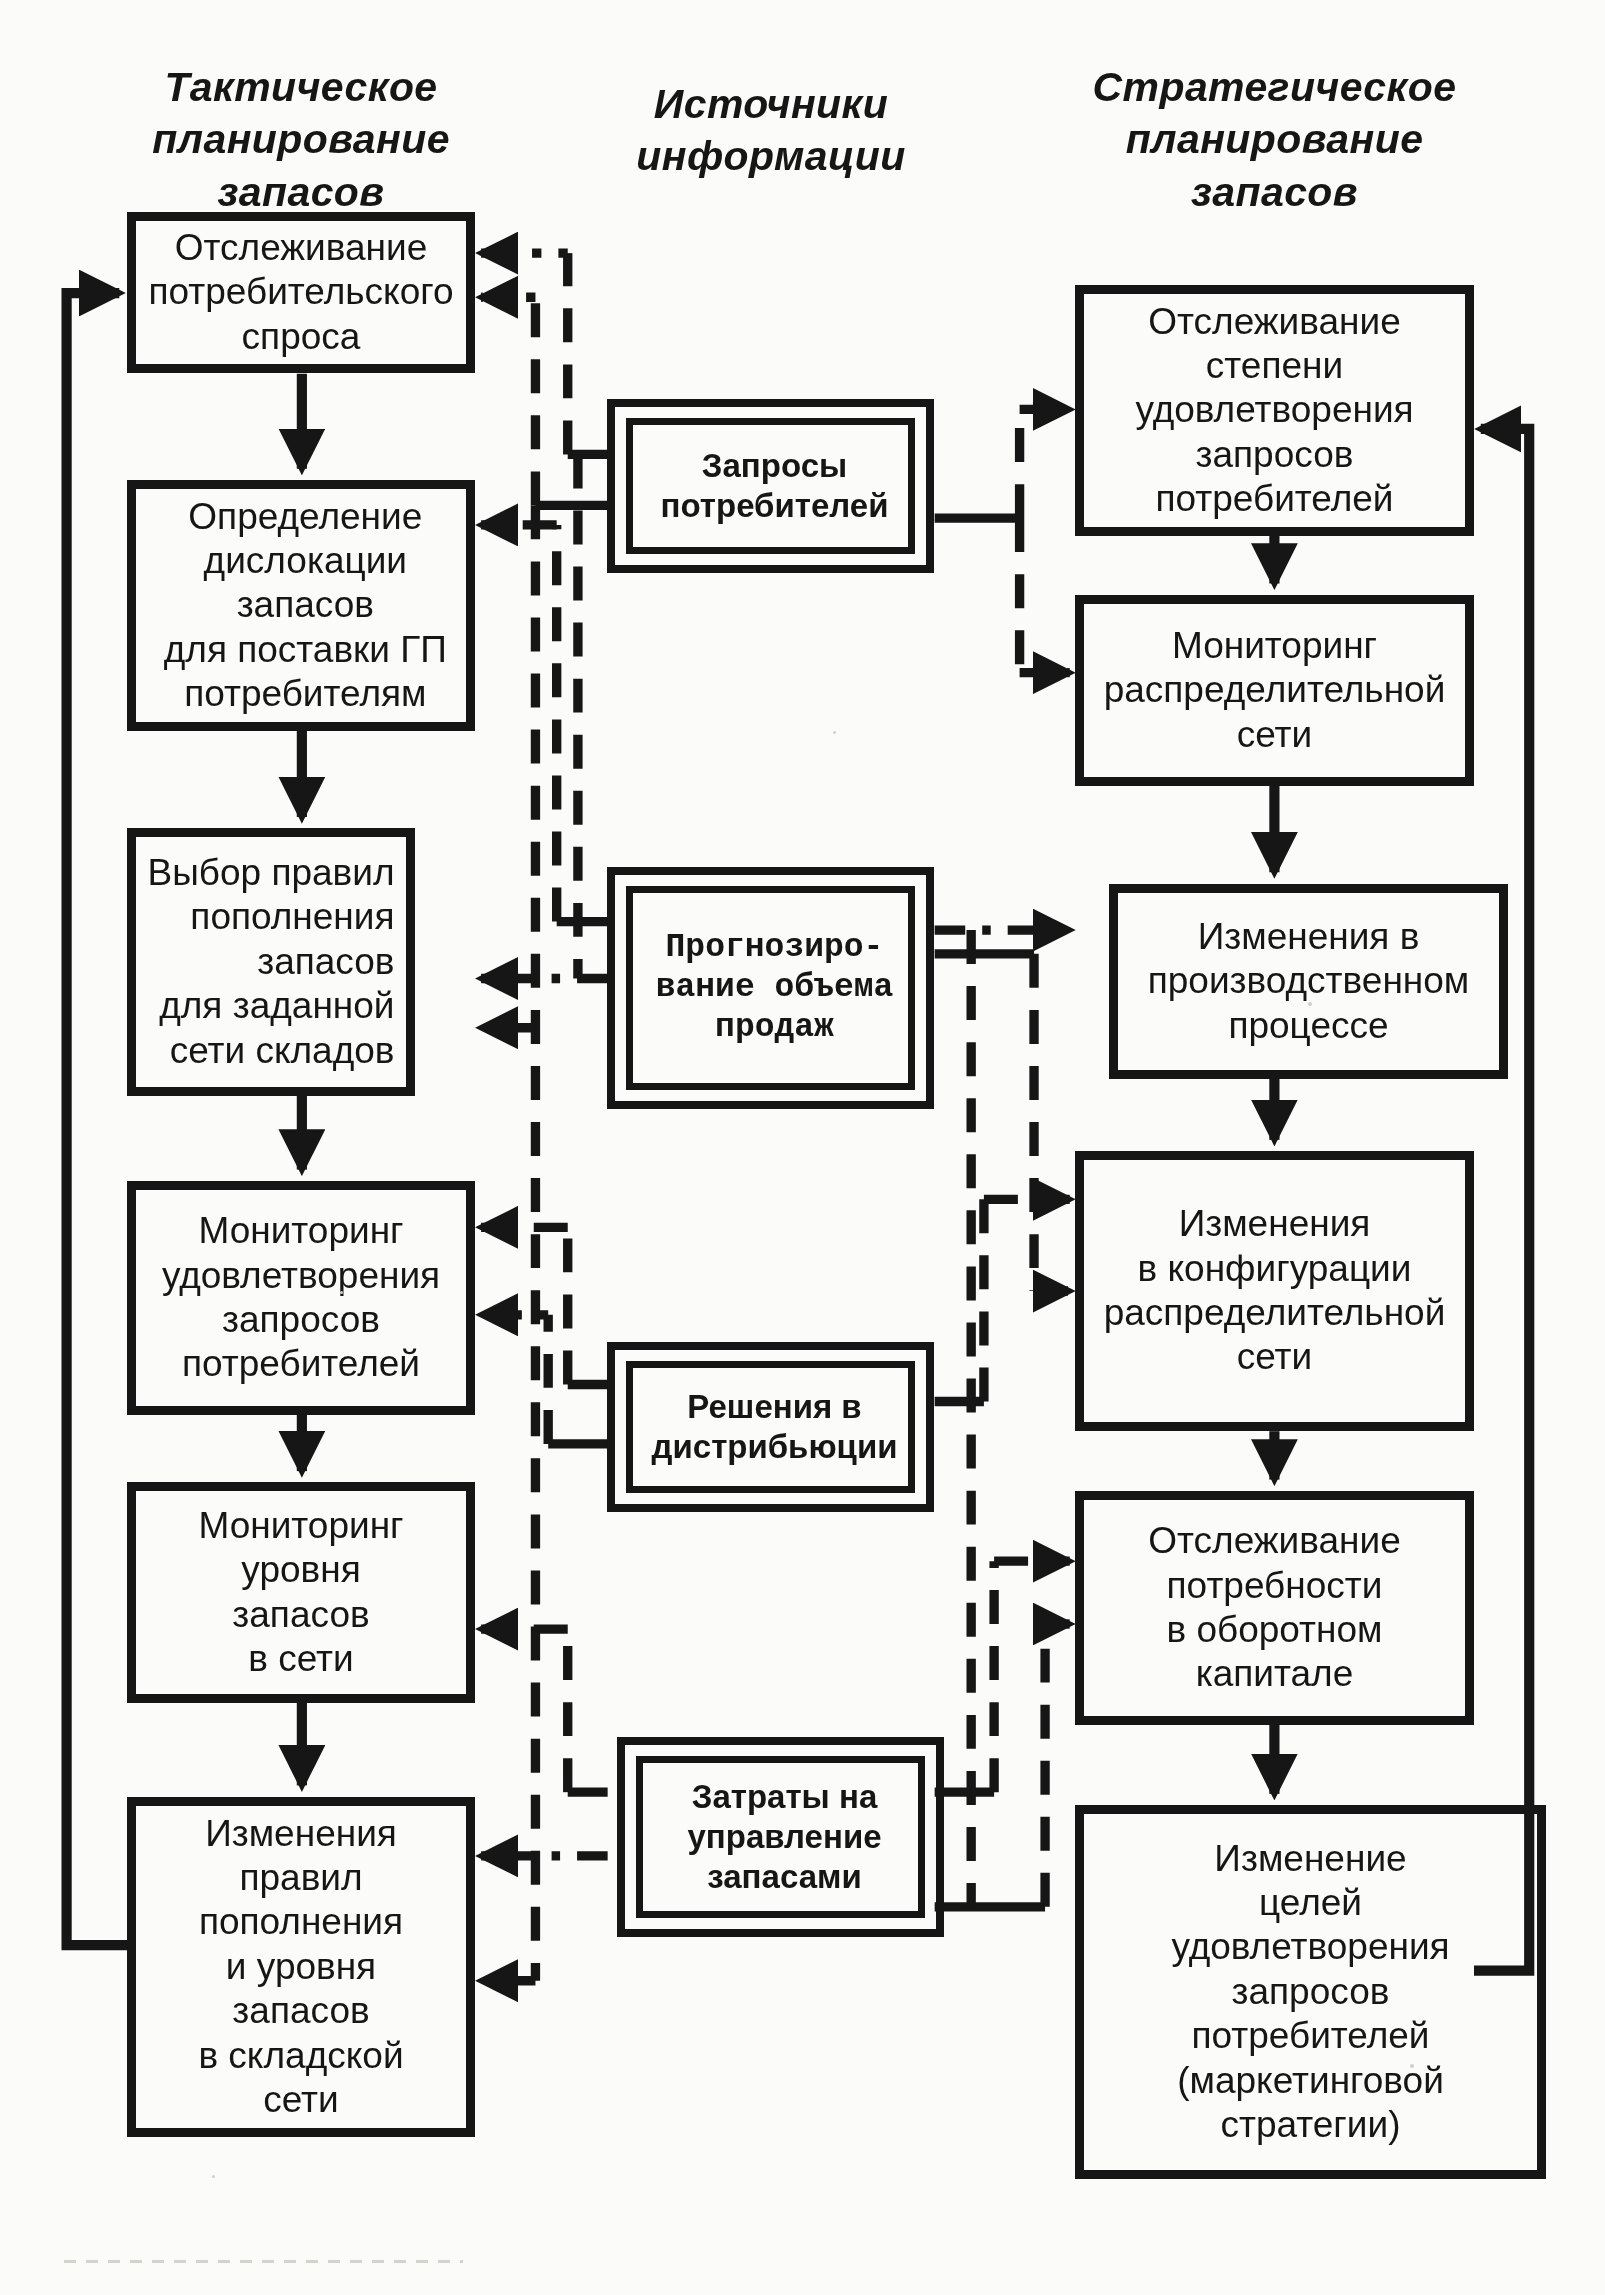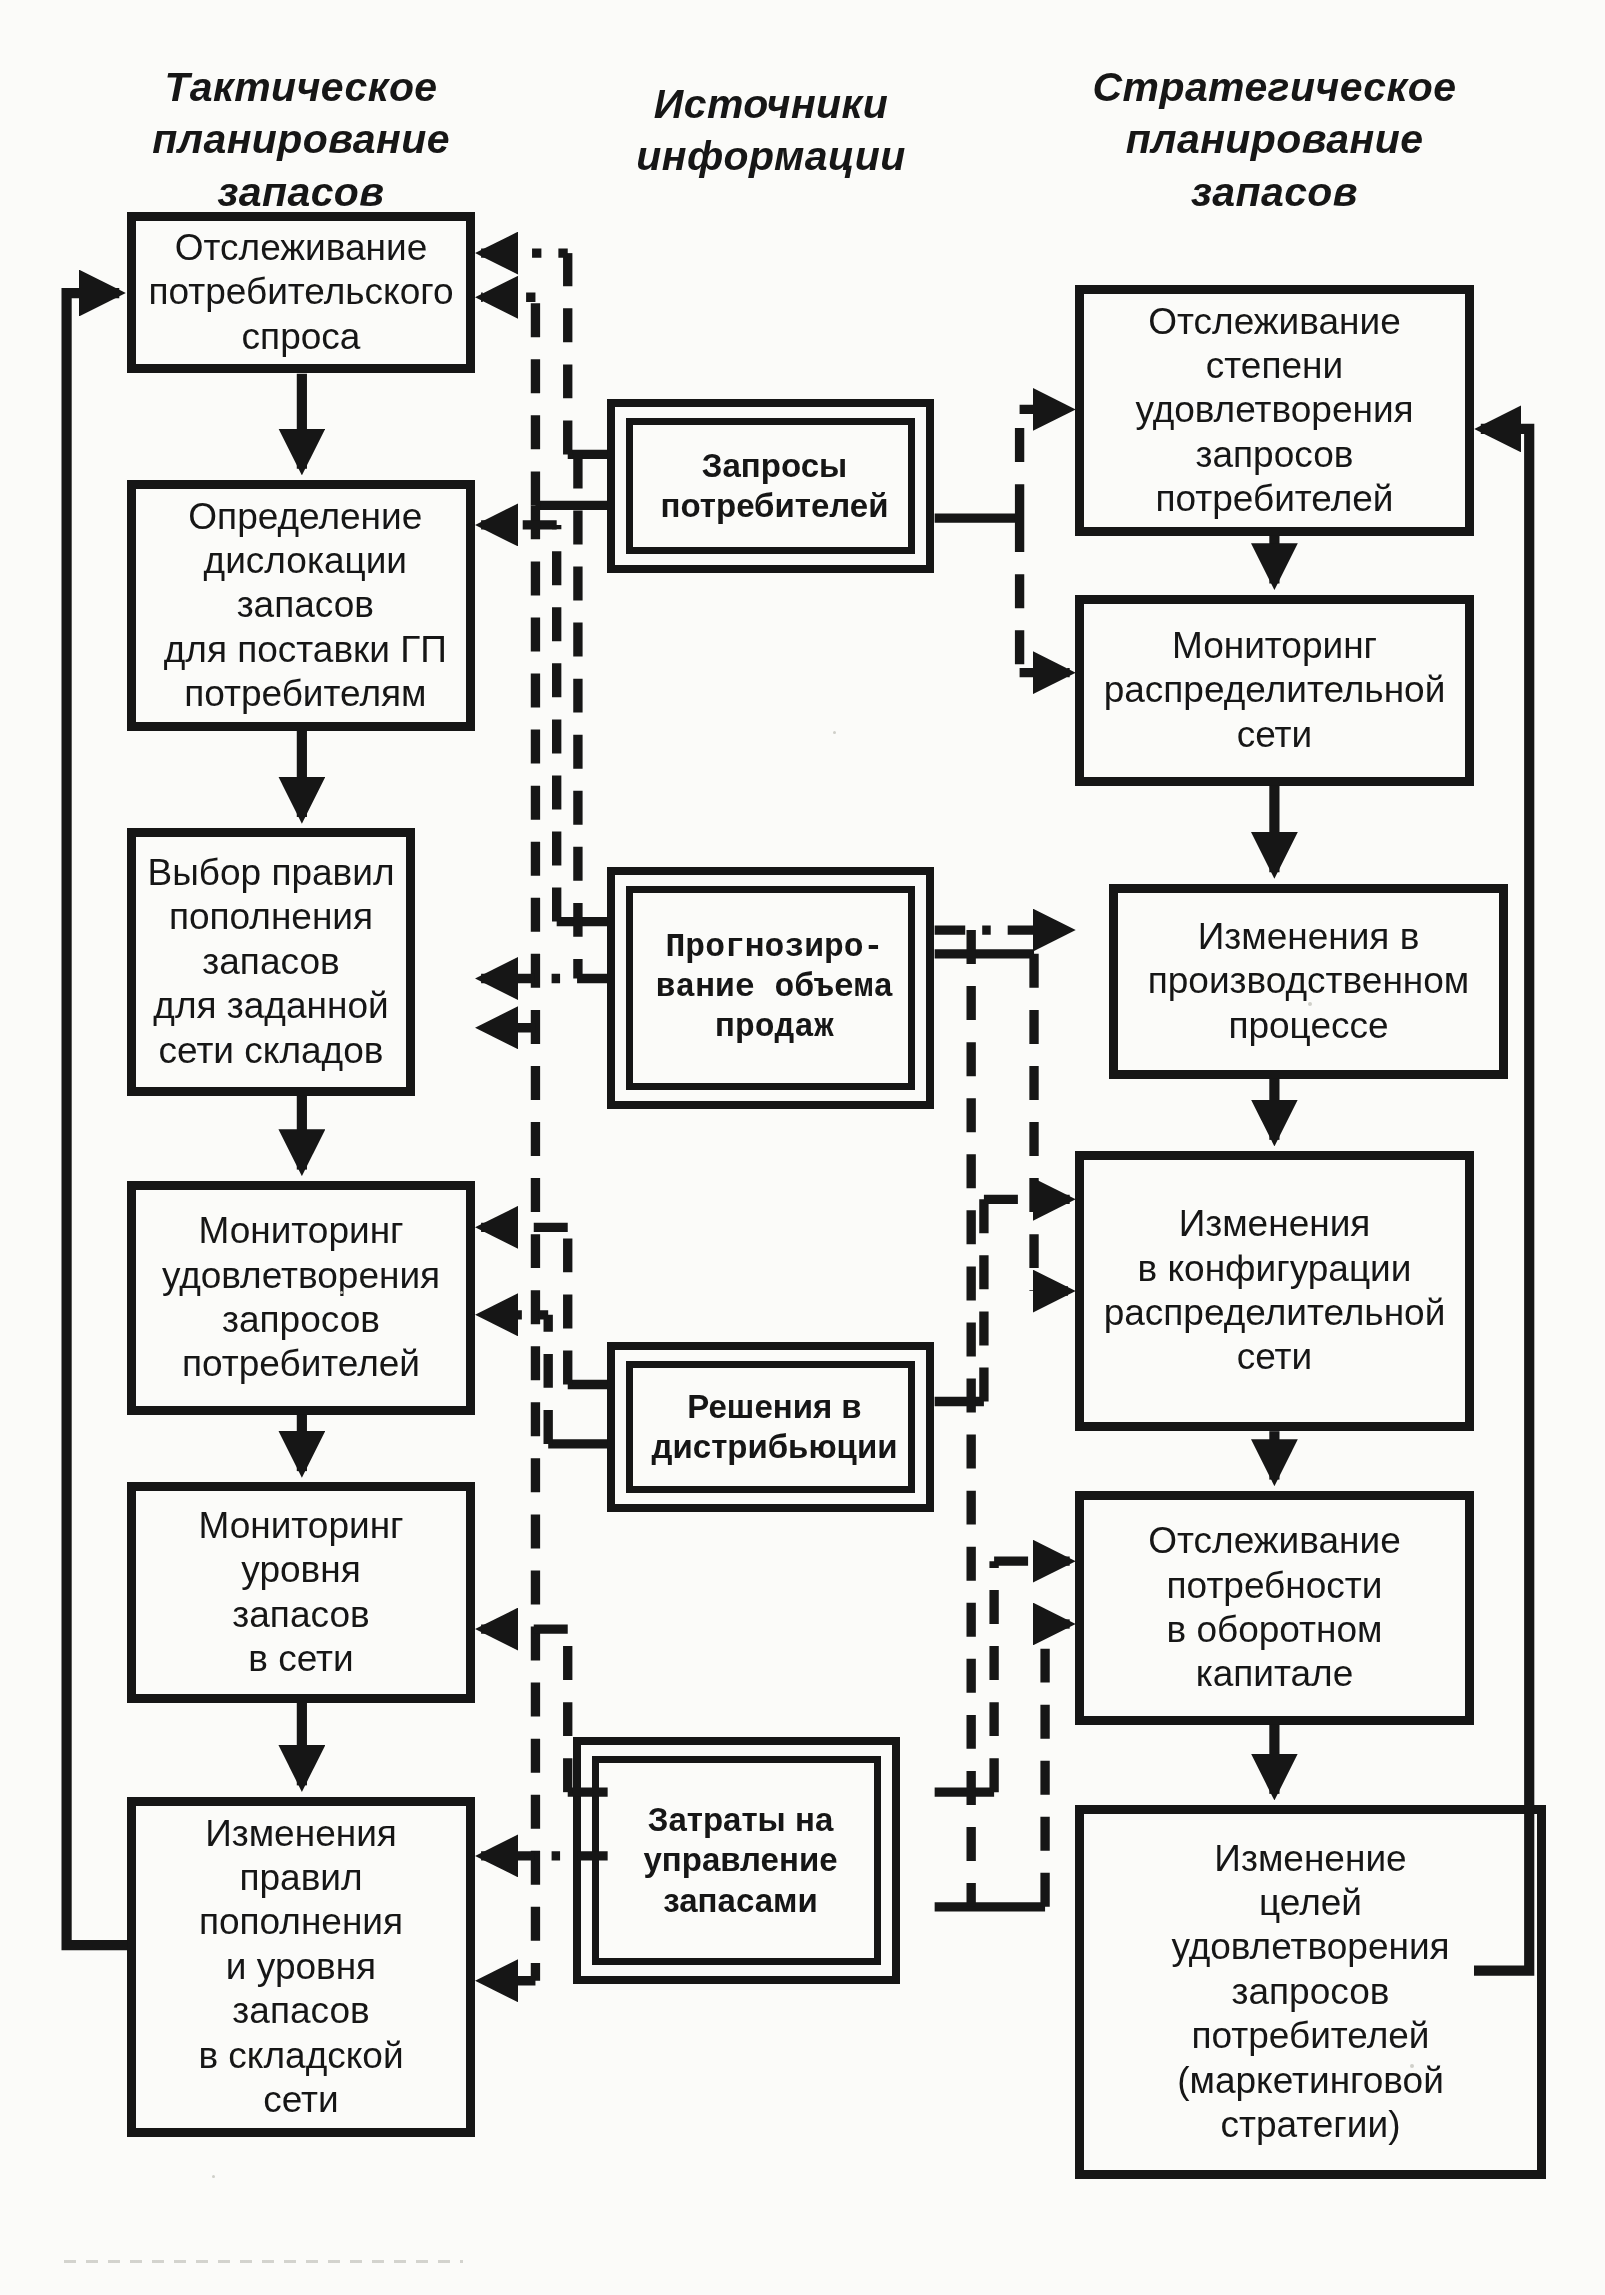--- a/index.html
+++ b/index.html
@@ -38,21 +38,21 @@
     font-weight:400;
     font-size:37px;
     line-height:1.2;
     white-space:pre-line;
     background:var(--paper);
     padding:3.4px;
   }
   
   #l1{left:127px;top:212px;width:348px;height:161px;}
   #l2{left:127px;top:480px;width:348px;height:251px;padding-left:12px;}
-  #l3{left:127px;top:828px;width:288px;height:268px;}
+  #l3{left:127px;top:828px;width:288px;height:268px;text-align:right;}
   #l4{left:127px;top:1181px;width:348px;height:234px;}
   #l5{left:127px;top:1482px;width:348px;height:221px;}
   #l6{left:127px;top:1797px;width:348px;height:340px;}
   
   #r1{left:1075px;top:285px;width:399px;height:251px;}
   #r2{left:1075px;top:595px;width:399px;height:191px;}
   #r3{left:1075px;top:884px;width:399px;height:195px;margin-left:34px;}
   #r4{left:1075px;top:1151px;width:399px;height:280px;}
   #r5{left:1075px;top:1491px;width:399px;height:234px;}
   #r6{left:1075px;top:1805px;width:471px;height:374px;}
@@ -73,21 +73,21 @@
     text-align:center;
     font-weight:700;
     font-size:33px;
     line-height:1.22;
     white-space:pre-line;
     padding-left:8px;
   }
   #s1{left:607px;top:399px;width:327px;height:174px;}
   #s2{left:607px;top:867px;width:327px;height:242px;font-family:Liberation Mono, monospace;}
   #s3{left:607px;top:1342px;width:327px;height:170px;}
-  #s4{left:573px;top:1737px;width:327px;height:247px;}
+  #s4{left:617px;top:1737px;width:327px;height:200px;}
 
   svg.wires{position:absolute;left:0;top:0;}
   .ln{stroke:var(--ink);stroke-width:12;fill:none;}
   .st{stroke:var(--ink);stroke-width:11;fill:none;}
   .dash{stroke:var(--ink);stroke-width:11;fill:none;stroke-dasharray:40 26;}
   .dot{stroke:var(--ink);stroke-width:11;fill:none;stroke-dasharray:11 20;}
   .dashdot{stroke:var(--ink);stroke-width:11;fill:none;stroke-dasharray:36 20 10 20;}
   .ah{fill:var(--ink);}
 
   .scan-artifact{

